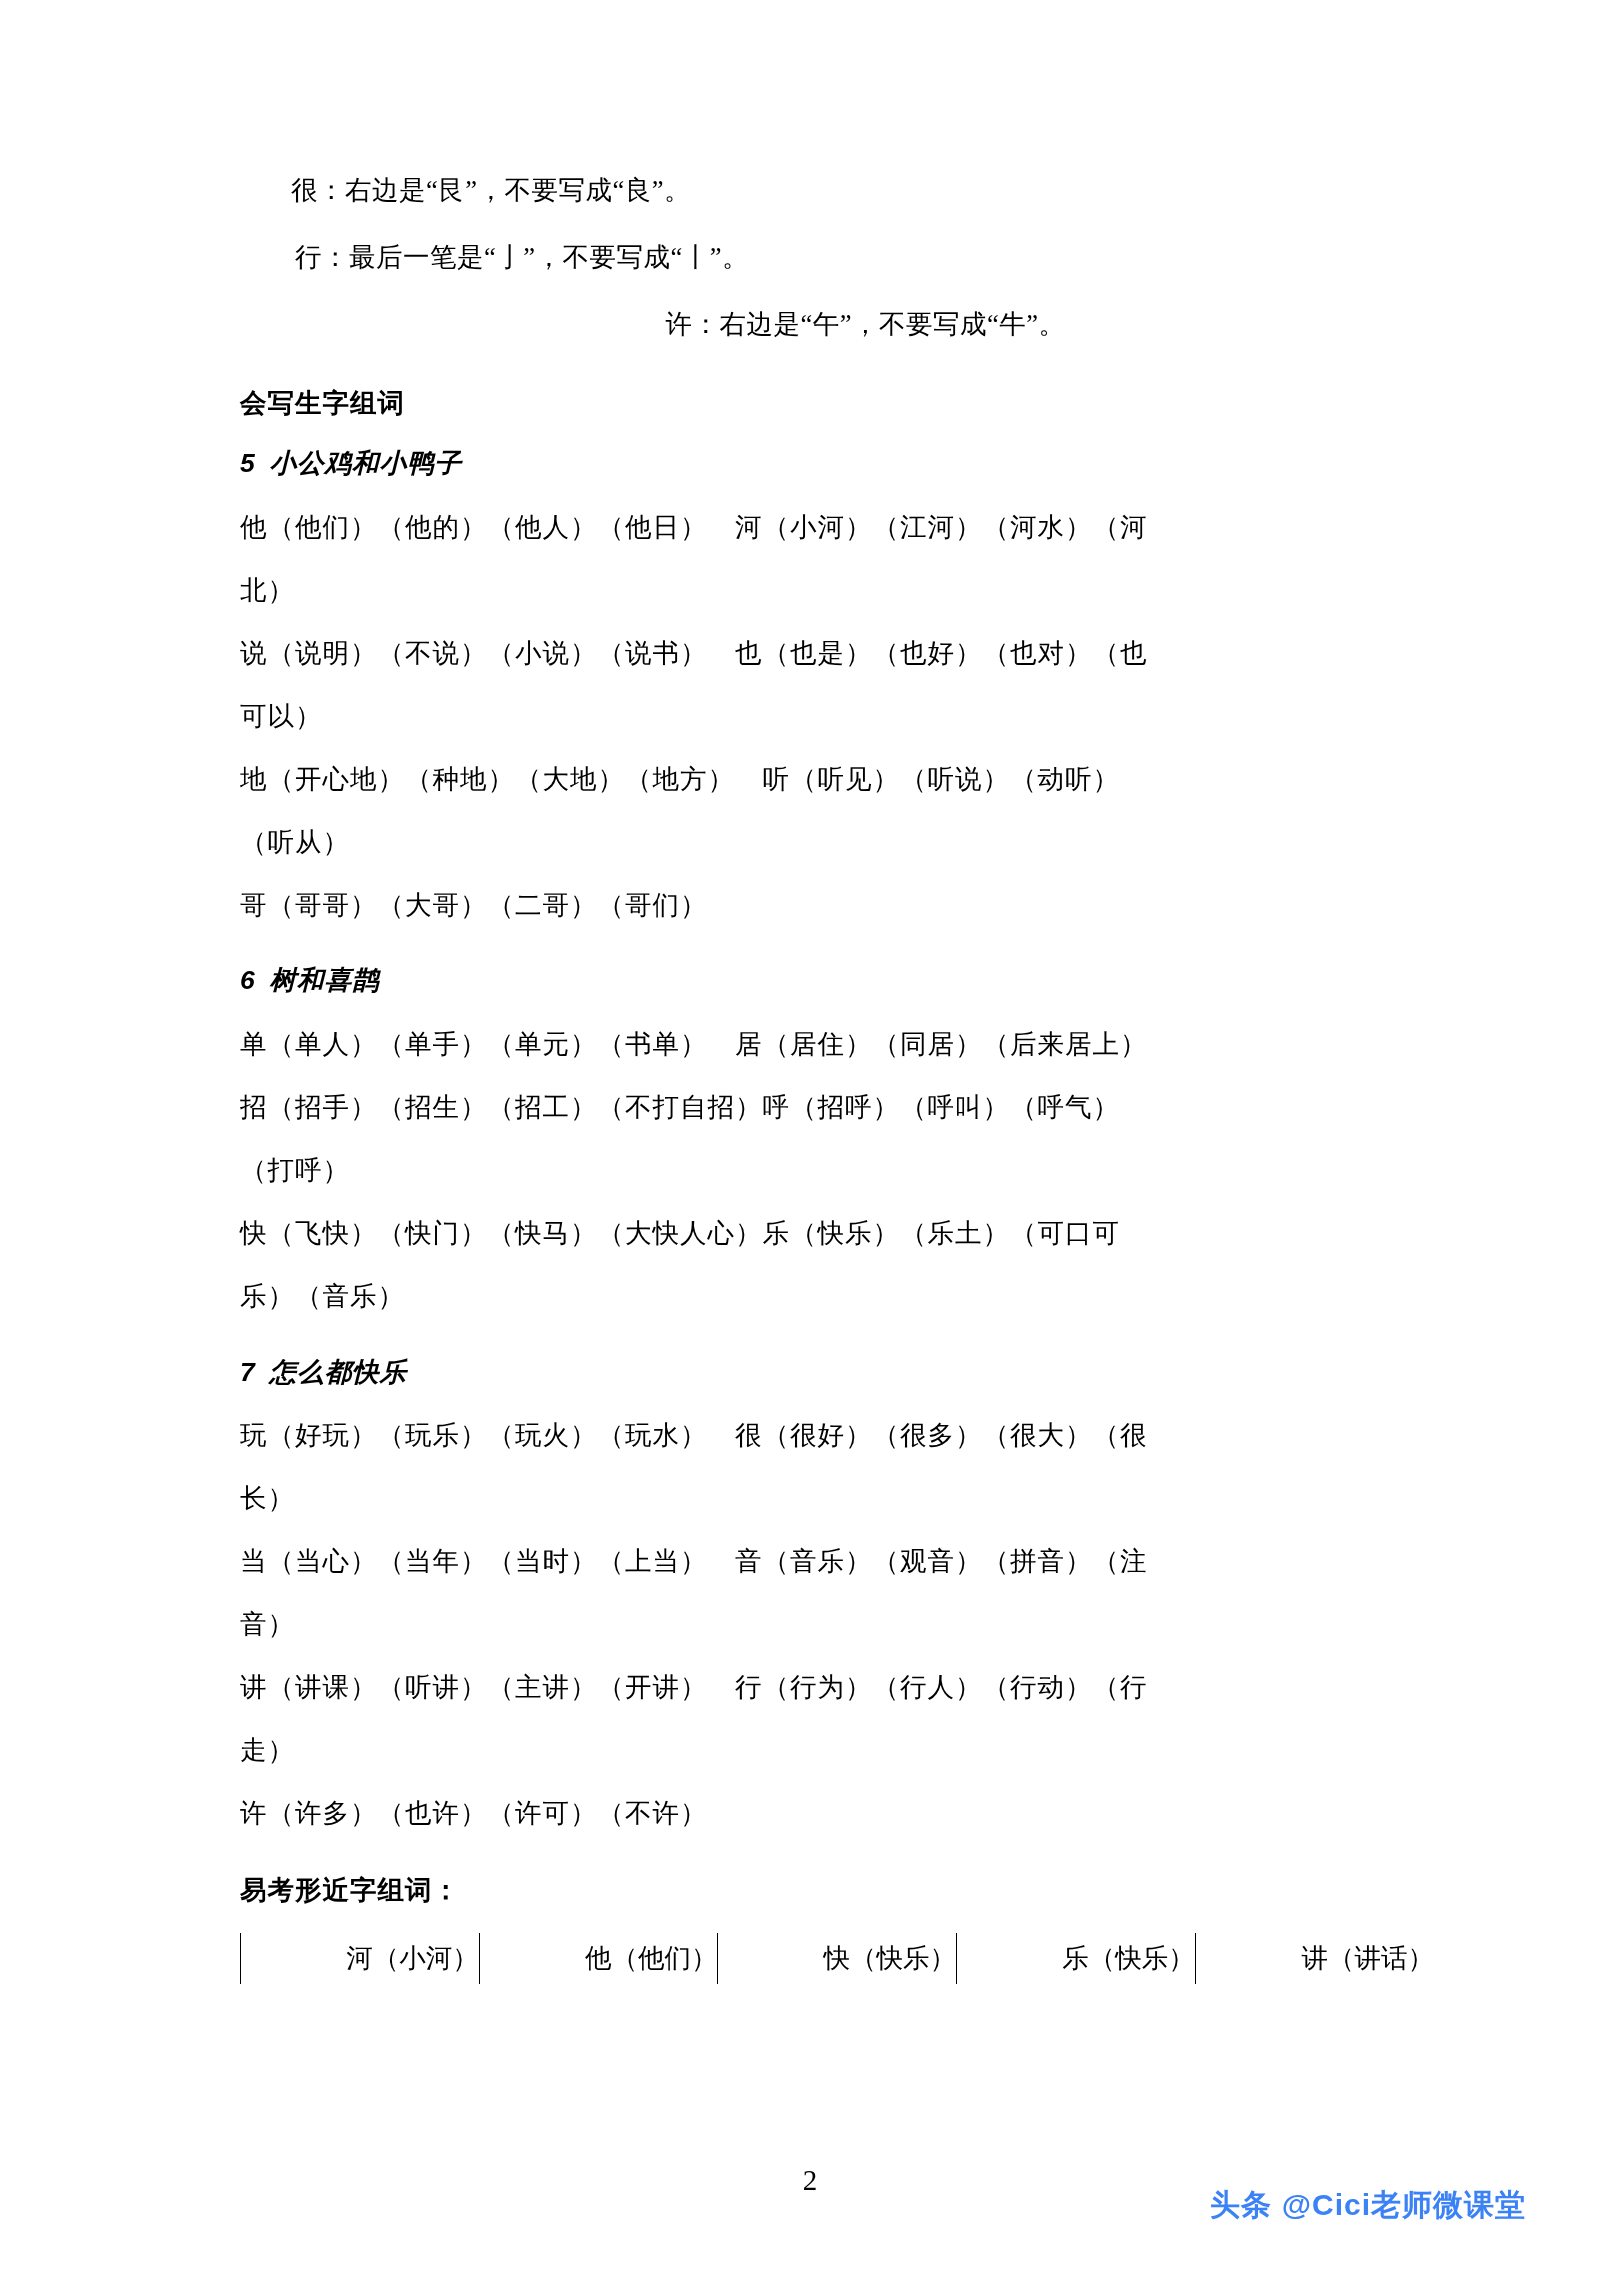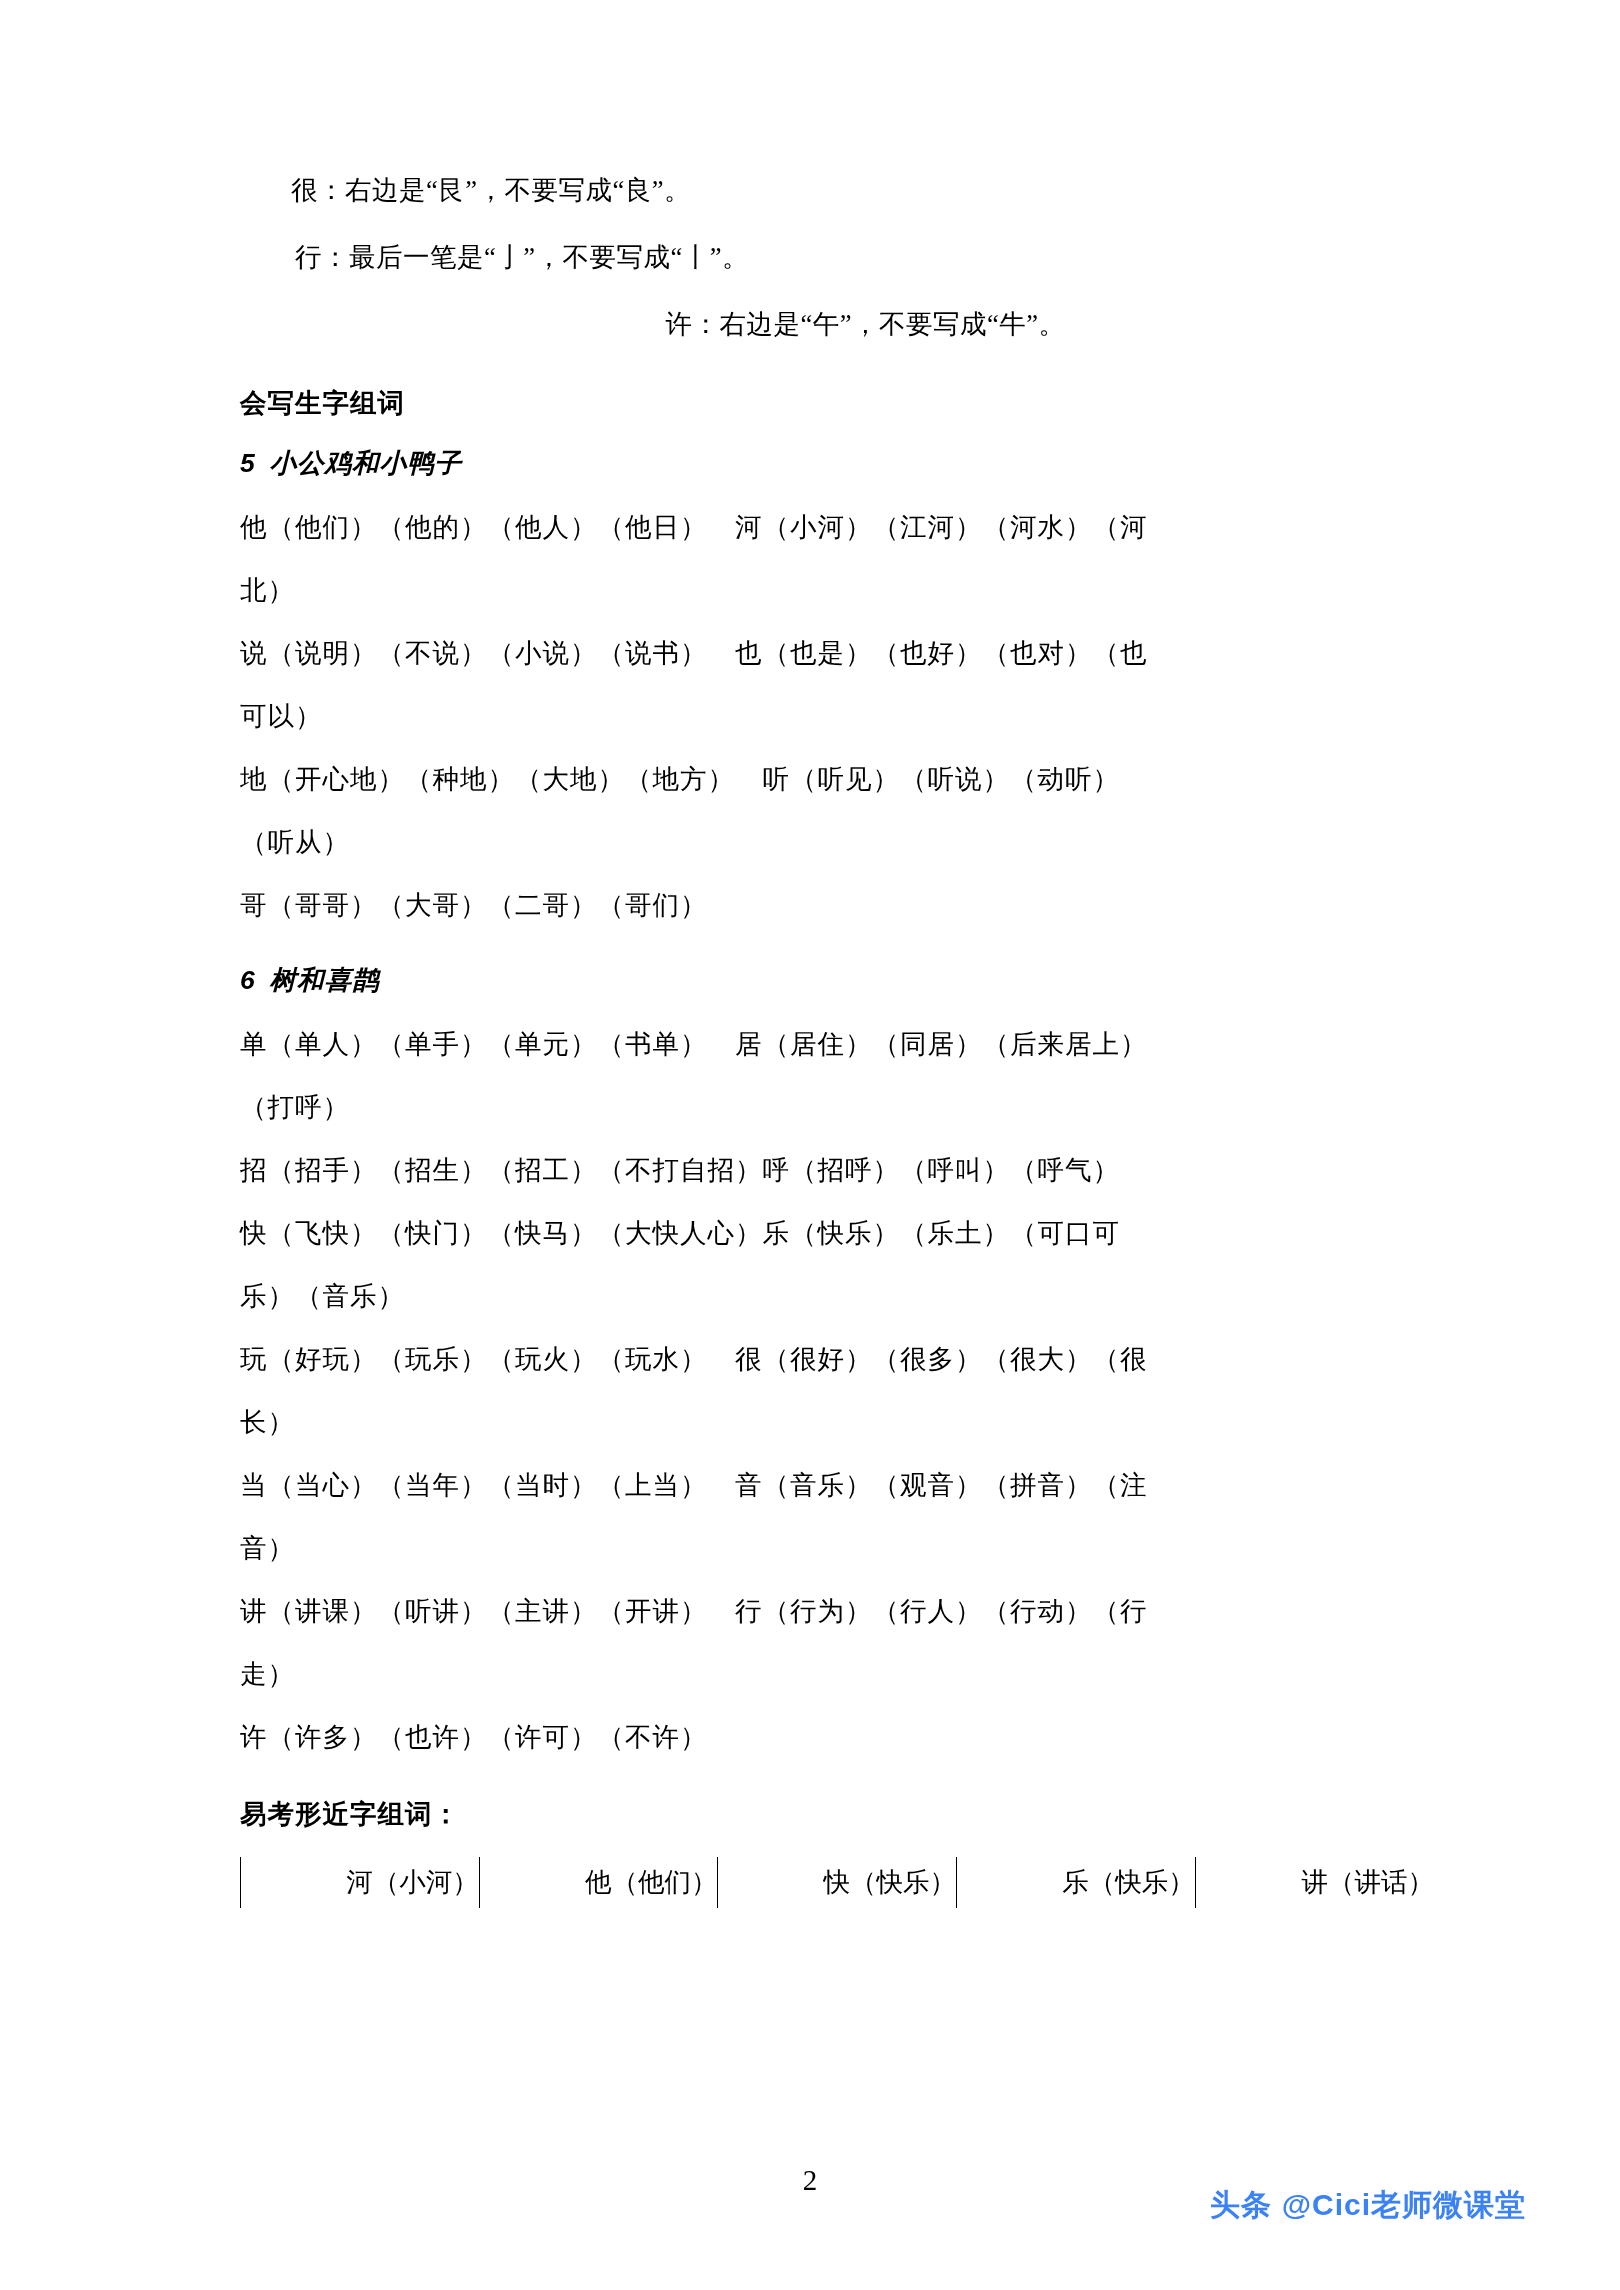--- a/index.html
+++ b/index.html
@@ -123,26 +123,29 @@
     <div class="body-line">地（开心地）（种地）（大地）（地方）　听（听见）（听说）（动听）</div>
     <div class="body-line">（听从）</div>
     <div class="body-line">哥（哥哥）（大哥）（二哥）（哥们）</div>
   </div>
 
   <div class="lesson-heading">
     <span class="num">6</span><span>树和喜鹊</span>
   </div>
   <div class="body-block">
     <div class="body-line">单（单人）（单手）（单元）（书单）　居（居住）（同居）（后来居上）</div>
+    <div class="body-line">招（招手）（招生）（招工）（不打自招）呼（招呼）（呼叫）（呼气）</div>
     <div class="body-line">（打呼）</div>
-    <div class="body-line">招（招手）（招生）（招工）（不打自招）呼（招呼）（呼叫）（呼气）</div>
     <div class="body-line">快（飞快）（快门）（快马）（大快人心）乐（快乐）（乐土）（可口可</div>
     <div class="body-line">乐）（音乐）</div>
   </div>
 
+  <div class="lesson-heading">
+    <span class="num">7</span><span>怎么都快乐</span>
+  </div>
   <div class="body-block">
     <div class="body-line">玩（好玩）（玩乐）（玩火）（玩水）　很（很好）（很多）（很大）（很</div>
     <div class="body-line">长）</div>
     <div class="body-line">当（当心）（当年）（当时）（上当）　音（音乐）（观音）（拼音）（注</div>
     <div class="body-line">音）</div>
     <div class="body-line">讲（讲课）（听讲）（主讲）（开讲）　行（行为）（行人）（行动）（行</div>
     <div class="body-line">走）</div>
     <div class="body-line">许（许多）（也许）（许可）（不许）</div>
   </div>
 

